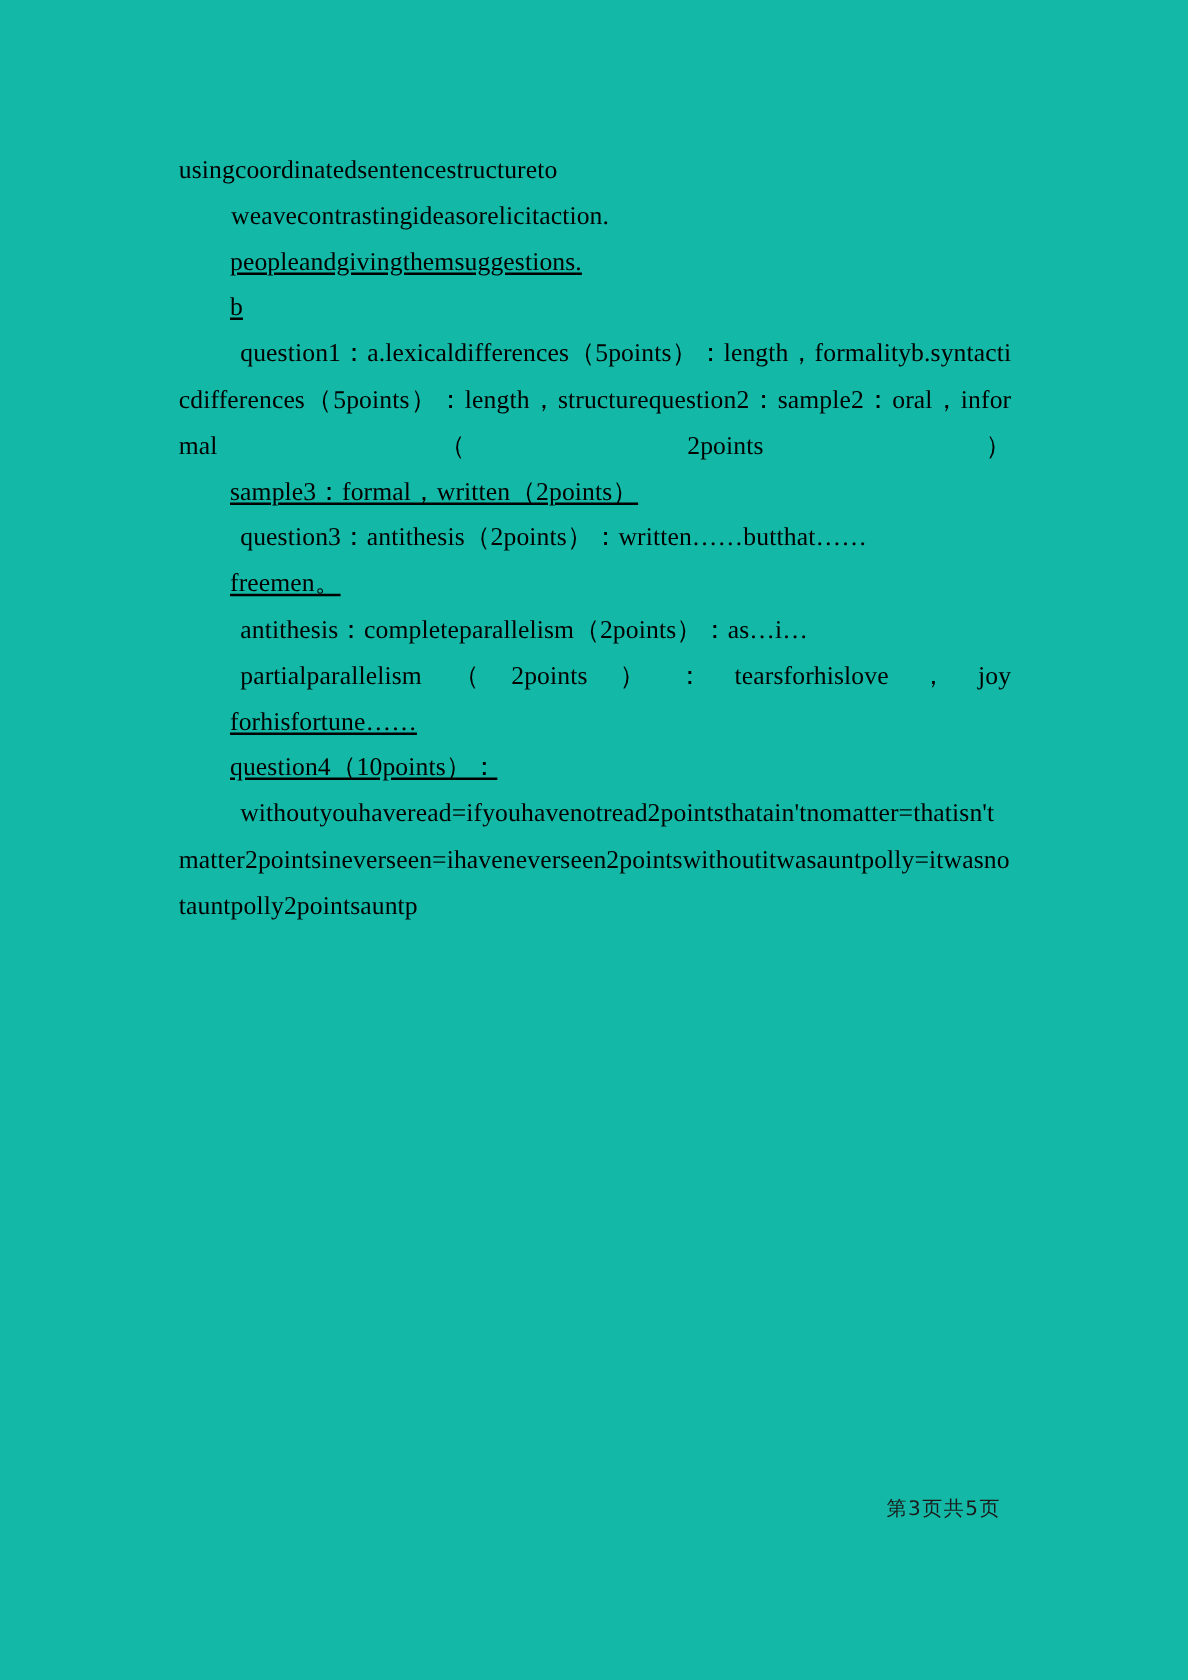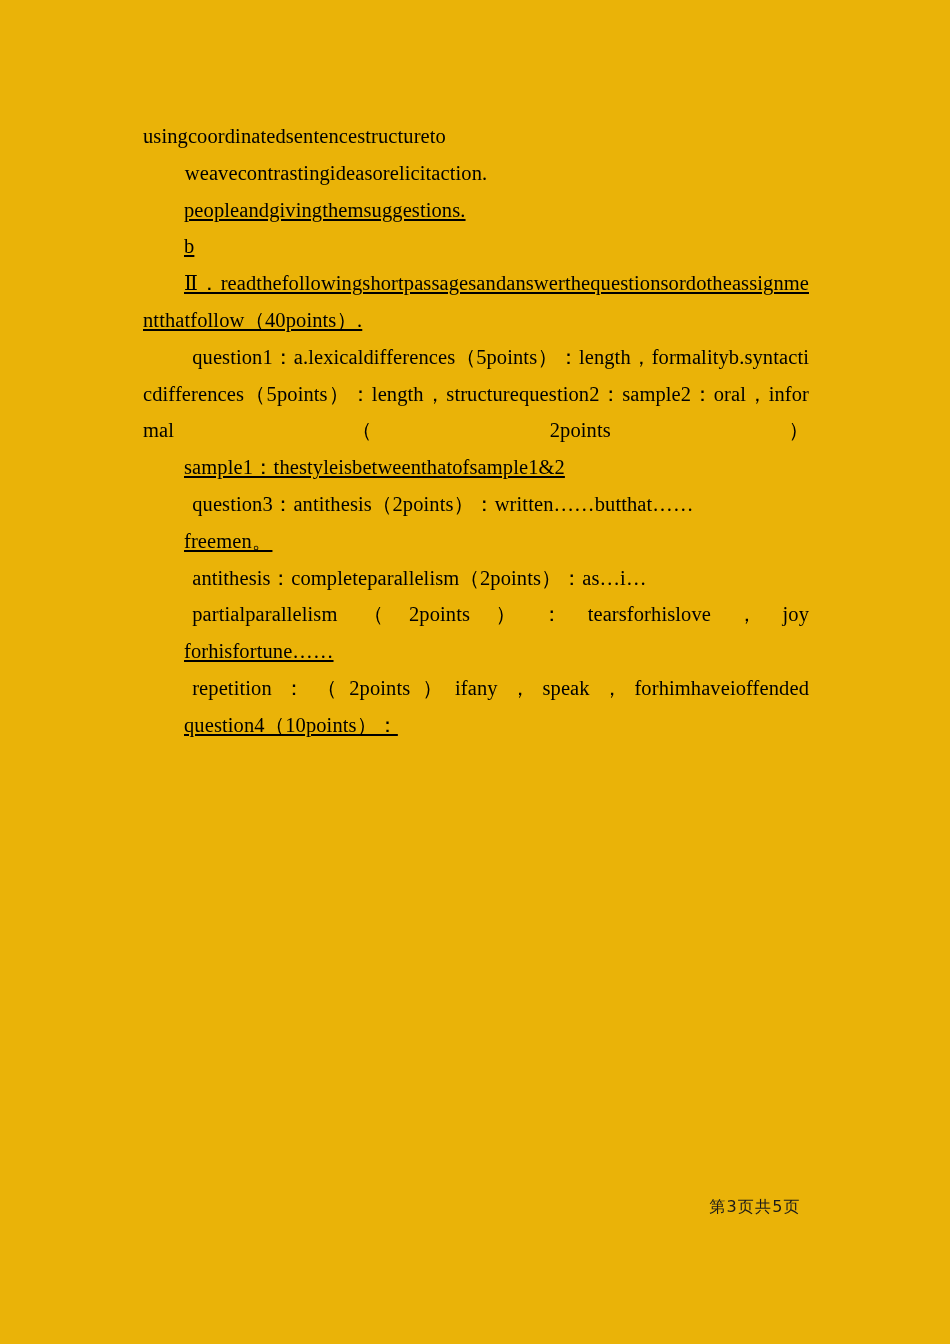--- a/index.html
+++ b/index.html
@@ -14,21 +14,21 @@
     font-family: "Liberation Serif", "DejaVu Serif", serif;
     color: #000000;
     overflow: hidden;
   }
   .page {
     position: absolute;
     left: 0;
     top: 0;
     width: 950px;
     height: 1344px;
-    background: #eab308;
+    background: #14b8a6;
   }
   .text-column {
     position: absolute;
     left: 143px;
     top: 118px;
     width: 666px;
   }
   .para {
     font-size: 20.5px;
     line-height: 36.8px;
@@ -77,42 +77,41 @@
   <div class="text-column">
 
     <p class="para">usingcoordinatedsentencestructureto
         weavecontrastingideasorelicitaction.</p>
 
 
     <p class="para indent-2">peopleandgivingthemsuggestions.</p>
 
     <p class="para indent-2">b</p>
 
-    <p class="para indent-2">Ⅱ．readthefollowingshortpassagesandanswerthequestionsordotheassignmentthatfollow（40points）.</p>
 
     <p class="para j-last-justify indent-2-5">question1：a.lexicaldifferences（5points）：length，formalityb.syntacticdifferences（5points）：length，structurequestion2：sample2：oral，informal（2points）</p>
 
+    <p class="para indent-2">sample3：formal，written（2points）</p>
 
-    <p class="para indent-2">sample1：thestyleisbetweenthatofsample1&amp;2</p>
 
     <p class="para indent-2-5">question3：antithesis（2points）：written……butthat……</p>
 
 
     <p class="para indent-2">freemen。</p>
 
     <p class="para indent-2-5">antithesis：completeparallelism（2points）：as…i…</p>
 
     <p class="para j-last-justify indent-2-5">partialparallelism（2points）：tearsforhislove，joy</p>
 
     <p class="para indent-2">forhisfortune……</p>
 
-    <p class="para j-last-justify indent-2-5">repetition：（2points）ifany，speak，forhimhaveioffended</p>
 
     <p class="para indent-2">question4（10points）：</p>
 
+    <p class="para indent-2-5">withoutyouhaveread=ifyouhavenotread2pointsthatain'tnomatter=thatisn'tmatter2pointsineverseen=ihaveneverseen2pointswithoutitwasauntpolly=itwasnotauntpolly2pointsauntp</p>
 
   </div>
 
   <div class="footer">
     <span class="footer-inner">第3页共5页</span>
   </div>
 
 </div>
 
 </body></html>

